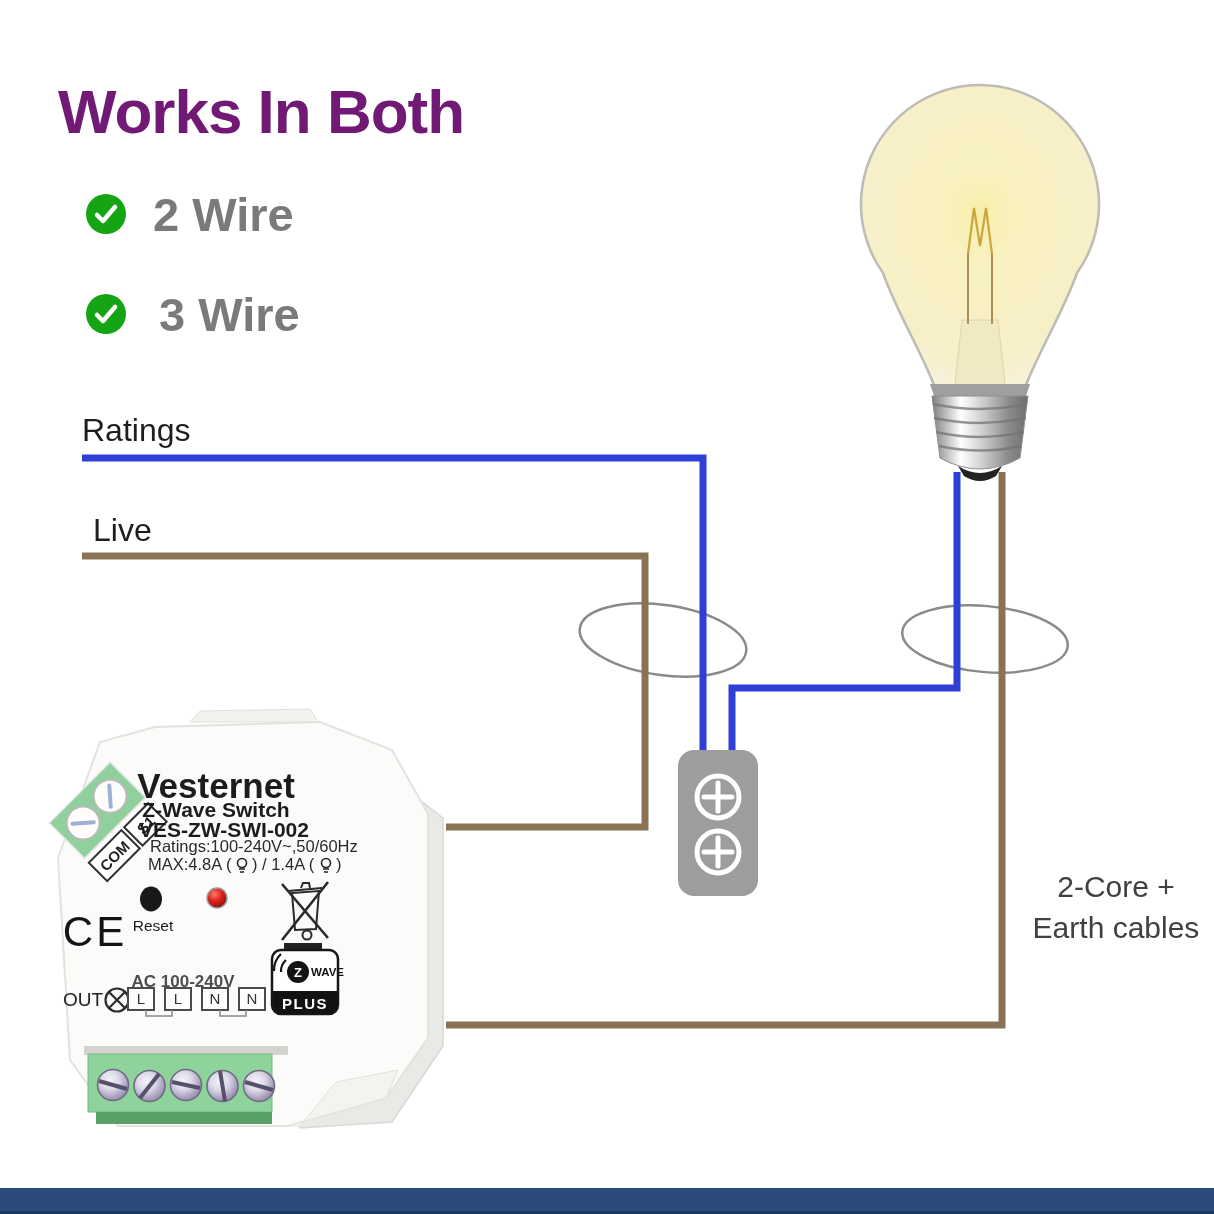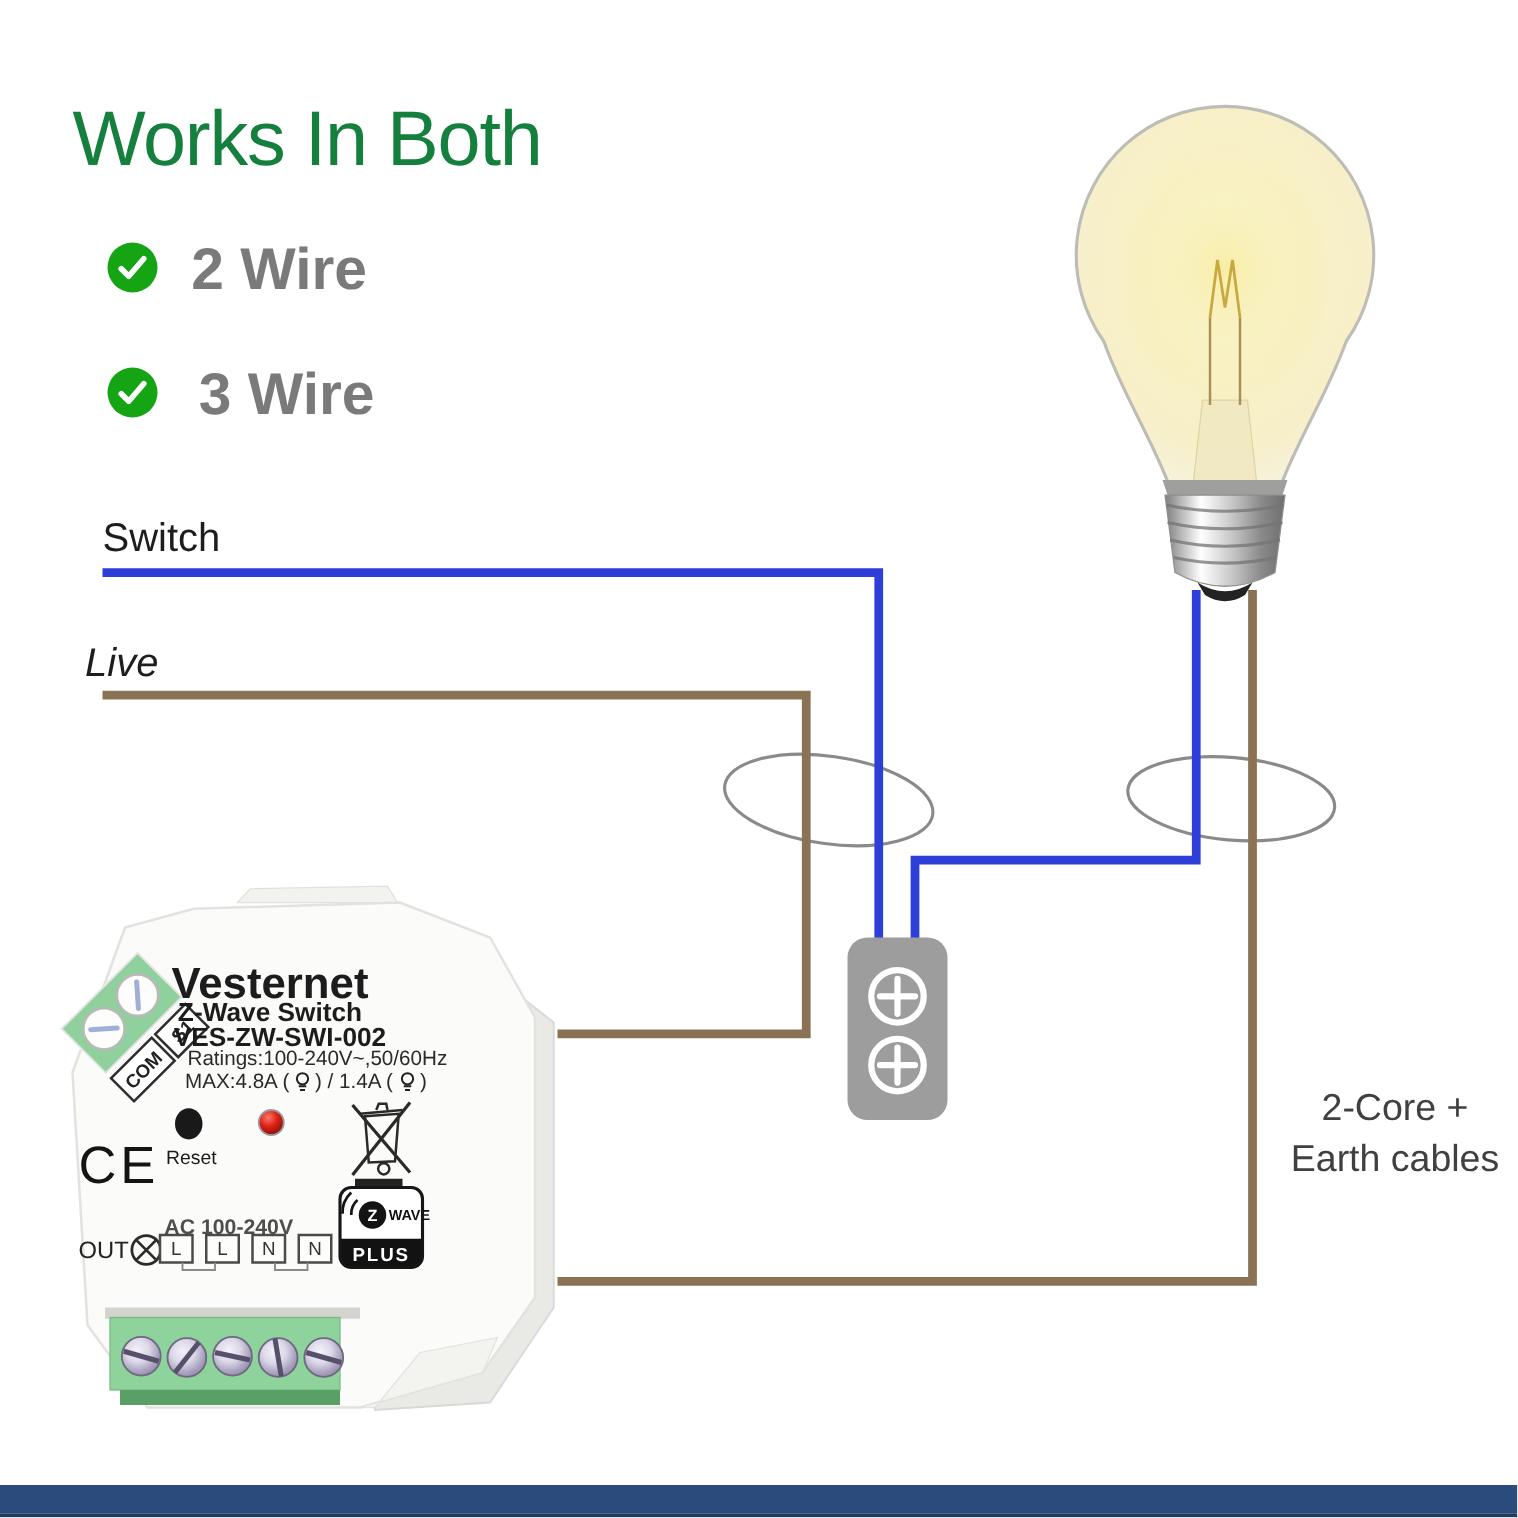--- a/index.html
+++ b/index.html
@@ -4,29 +4,29 @@
 <style>
   html,body{margin:0;padding:0;background:#fff;}
   .canvas{
     position:relative;width:1214px;height:1214px;background:#ffffff;
     overflow:hidden;font-family:"Liberation Sans",sans-serif;
   }
   .art{position:absolute;left:0;top:0;}
   svg text{font-family:"Liberation Sans",sans-serif;}
   .page-title{
     position:absolute;left:58px;top:76px;
-    font-size:62px;font-weight:400;color:#15803d;letter-spacing:-1px;
+    font-size:62px;font-weight:700;color:#701a75;letter-spacing:-1px;
   }
   .feature-row{position:absolute;left:85px;display:flex;align-items:center;gap:26px;height:56px;}
   .feature-row.row-1{top:186px;}
   .feature-row.row-2{top:286px;gap:32px;}
   .feature-label{font-size:47px;font-weight:700;color:#7a7a7a;}
   .wire-label{position:absolute;font-size:32px;color:#1d1d1d;}
   .wire-label.neutral{left:82px;top:412px;}
-  .wire-label.live{left:68px;top:512px;font-style:italic;}
+  .wire-label.live{left:93px;top:512px;}
   .connector-label{
     position:absolute;left:563px;top:900px;width:252px;text-align:center;
     font-size:29px;color:#222222;
   }
   .cables-label{
     position:absolute;left:1000px;top:866px;width:208px;text-align:center;
     font-size:30px;line-height:41px;color:#404040;padding-left:12px;
   }
   .footer-bar{position:absolute;left:0;top:1188px;width:1214px;height:23px;background:#2a4b7c;}
   .footer-edge{position:absolute;left:0;top:1211px;width:1214px;height:3px;background:#1d3a5f;}
@@ -227,21 +227,21 @@
   </div>
 
   <div class="feature-row row-2">
     <svg width="42" height="42">
       <circle cx="21" cy="21" r="20" fill="#14a414"></circle>
       <path d="M12 22 L18 28 L30 14" fill="none" stroke="#ffffff" stroke-width="4.5" stroke-linecap="round" stroke-linejoin="round"></path>
     </svg>
     <span class="feature-label">3 Wire</span>
   </div>
 
-  <div class="wire-label neutral">Switch</div>
+  <div class="wire-label neutral">Ratings</div>
   <div class="wire-label live">Live</div>
 
 
   <div class="cables-label">
     <div>2-Core +</div>
     <div>Earth cables</div>
   </div>
 
   <div class="footer-bar"></div>
   <div class="footer-edge"></div>

